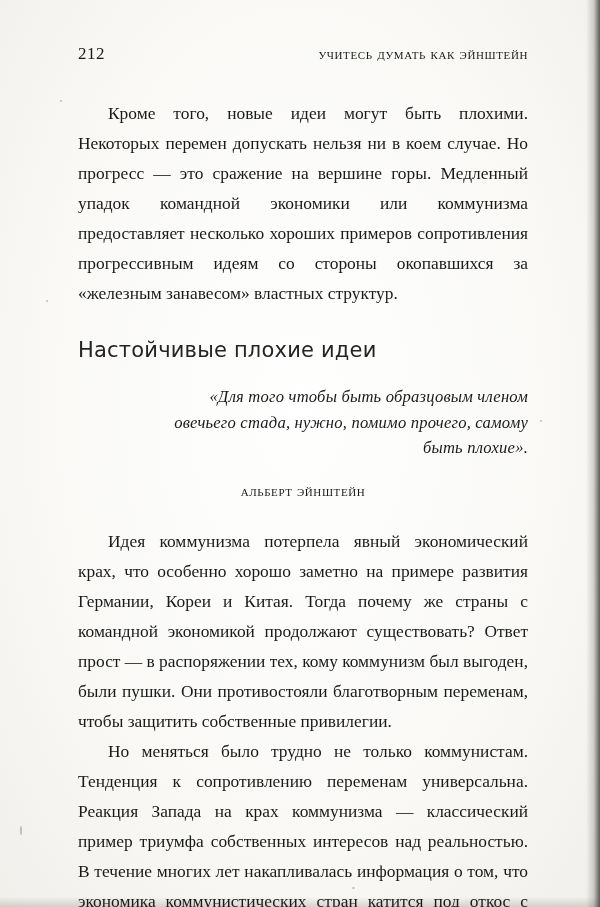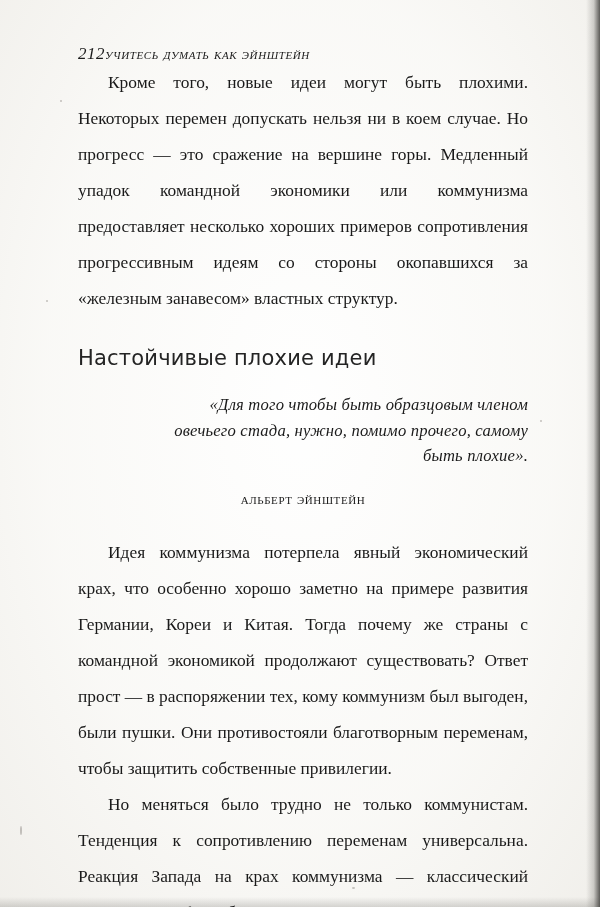--- a/index.html
+++ b/index.html
@@ -49,36 +49,37 @@
   }
   .content {
     position: absolute;
     left: 78px;
     top: 44px;
     width: 450px;
   }
   .running-head {
     display: flex;
     align-items: baseline;
-    font-style: italic;
+    justify-content: space-between;
+    margin-bottom: 34px;
   }
   .folio {
     font-size: 17px;
     letter-spacing: 0.5px;
   }
   .head-title {
     font-size: 16px;
     letter-spacing: 0.6px;
     font-variant: small-caps;
     text-transform: lowercase;
   }
   p.body-text {
     margin: 0 0 0 0;
     font-size: 17.4px;
-    line-height: 36px;
+    line-height: 30px;
     text-align: justify;
     text-indent: 30px;
     hyphens: auto;
     -webkit-hyphens: auto;
   }
   .section-title {
     font-family: "DejaVu Sans", sans-serif;
     font-size: 21px;
     font-weight: 400;
     margin: 30px 0 22px 0;

